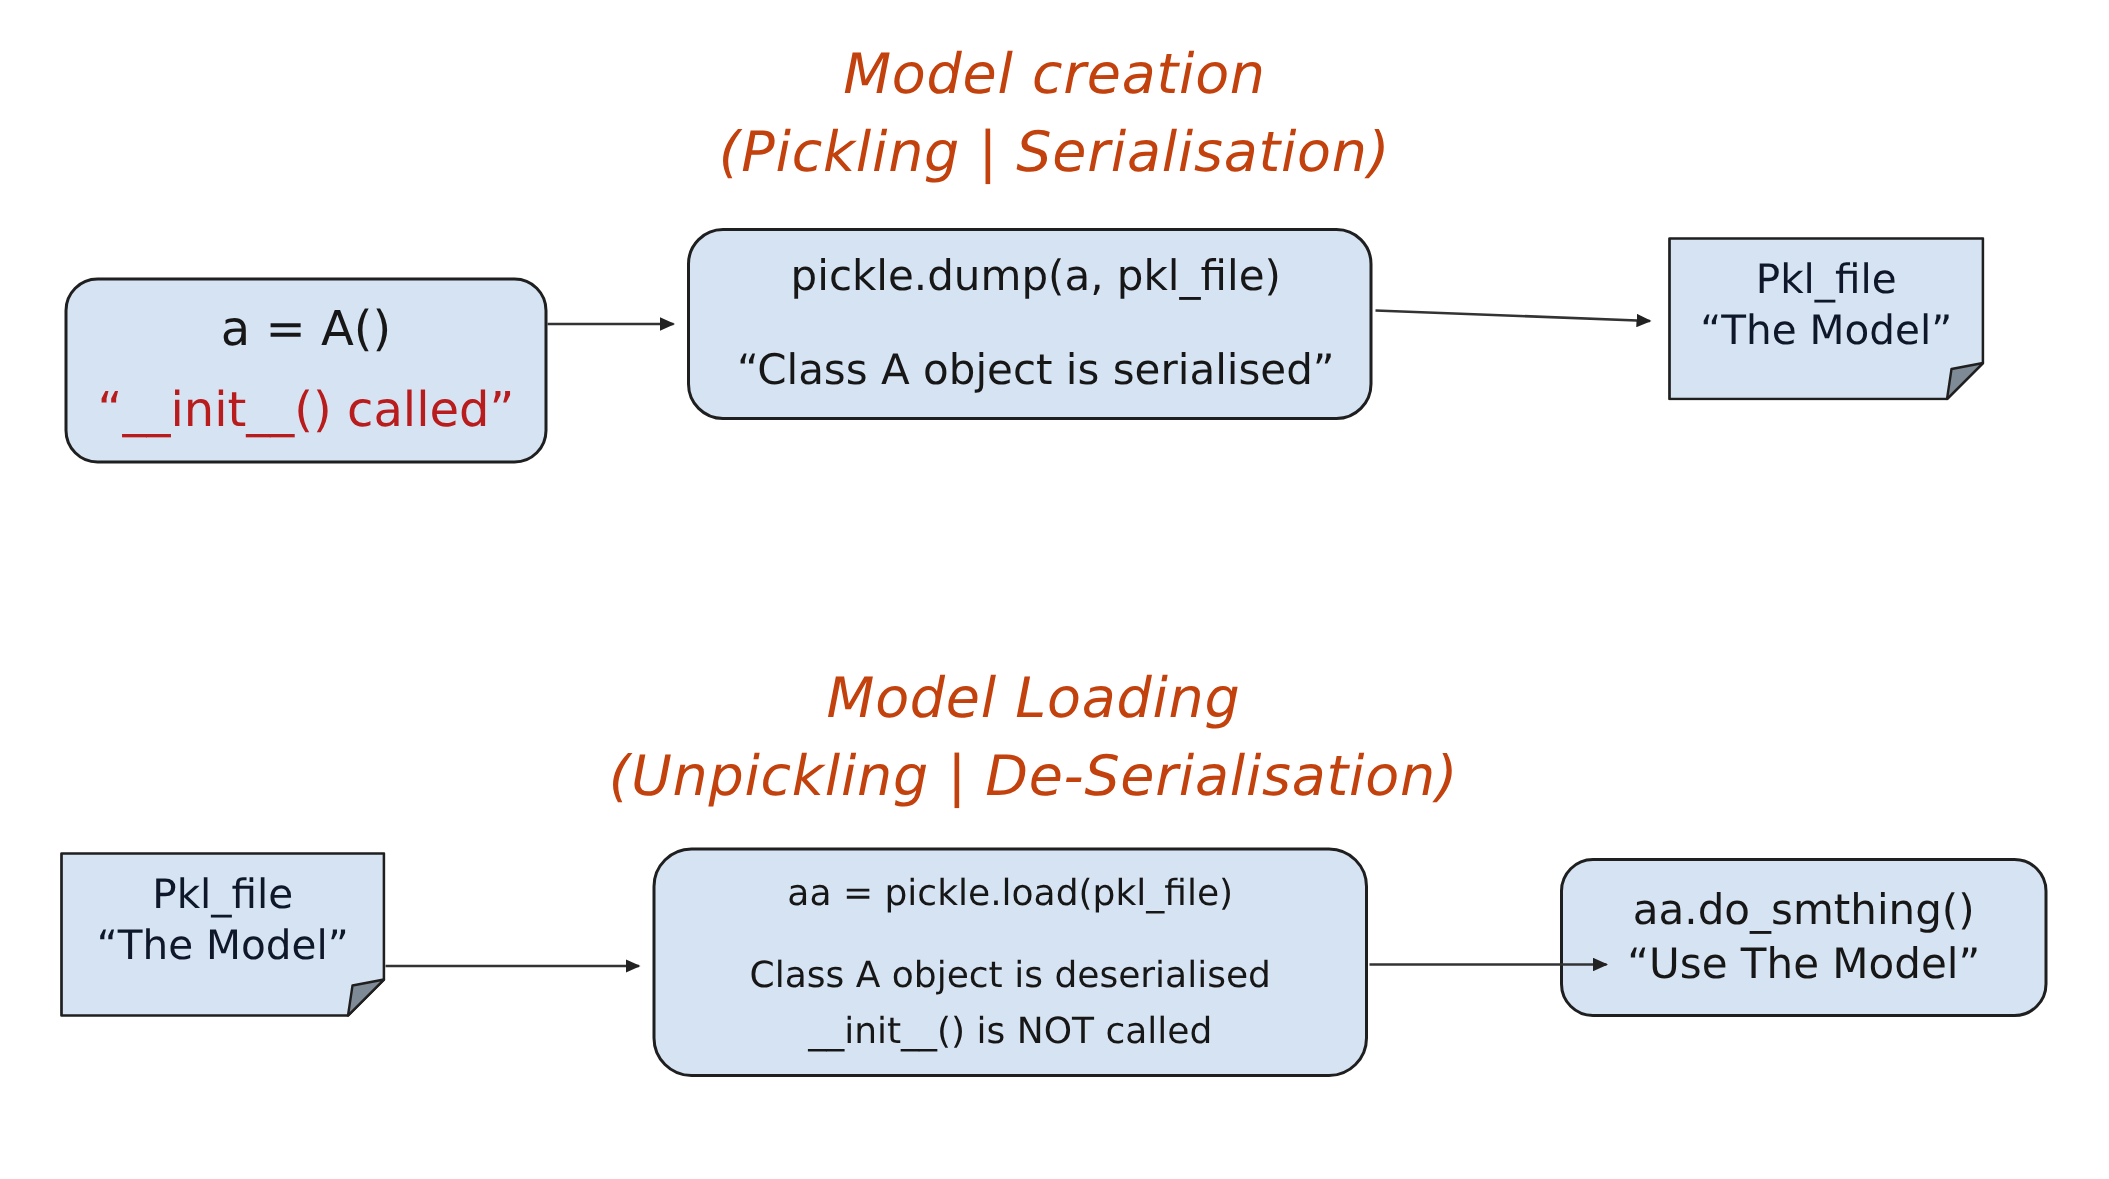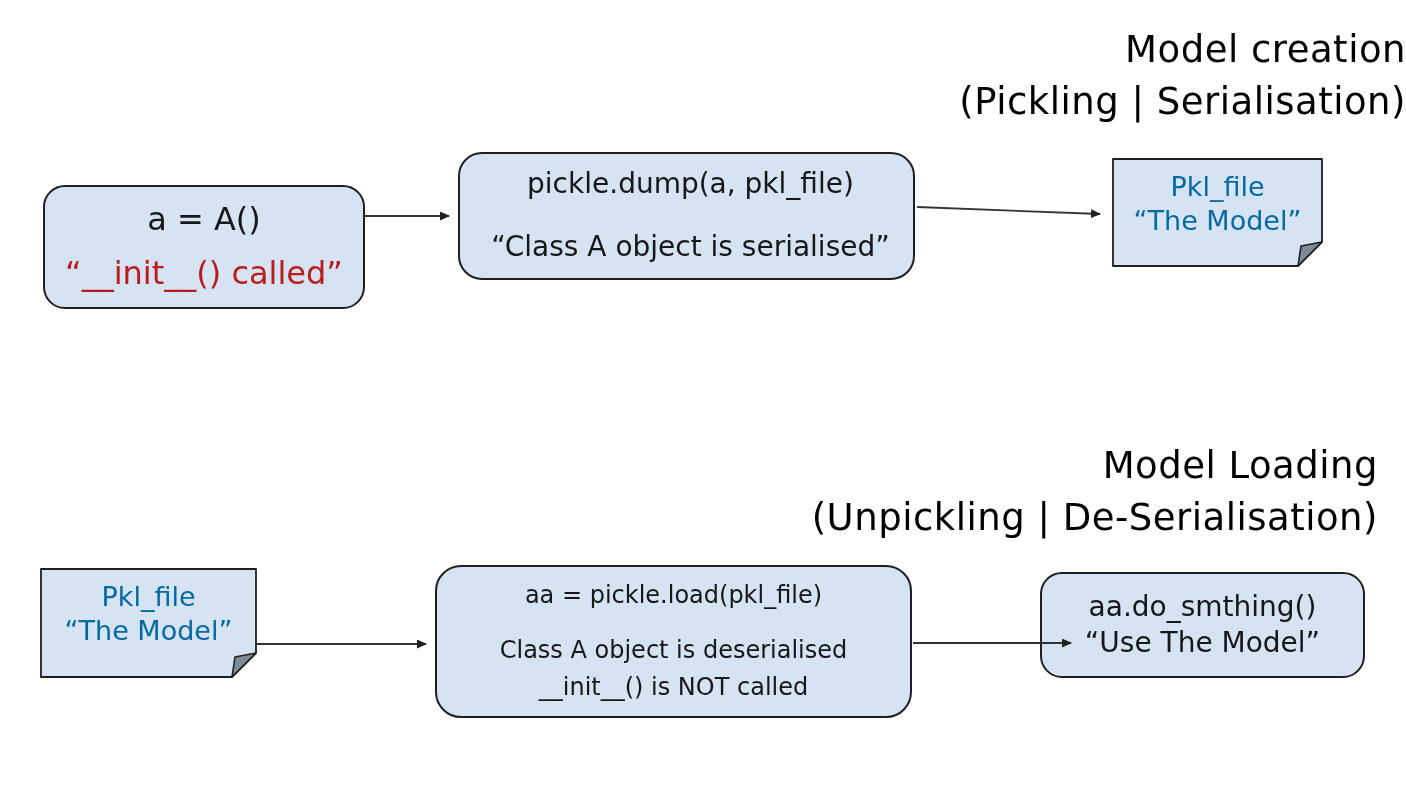--- a/index.html
+++ b/index.html
@@ -17,27 +17,28 @@
   }
   .arrows-layer {
     position: absolute;
     left: 0; top: 0;
     width: 1406px; height: 786px;
     pointer-events: none;
     z-index: 3;
   }
   .sec-title {
     position: absolute;
-    text-align: right;
-    color: #000000;
+    text-align: center;
+    color: #c2410c;
     font-size: 37px;
     line-height: 52px;
     letter-spacing: 0.5px;
     z-index: 2;
     white-space: nowrap;
+    font-style: italic;
   }
   .sec-title.t1 { top: 24px; left: 0; width: 1406px; }
   .sec-title.t2 { top: 440px; left: 0; width: 1378px; }
 
   .flowbox {
     position: absolute;
     background: #d6e3f2;
     border: 2px solid #1f1f1f;
     box-sizing: border-box;
     z-index: 2;
@@ -77,21 +78,21 @@
     justify-content: center;
     padding: 4px 8px;
     font-size: 28px;
     line-height: 36px;
   }
   .red-text { color: #b91c1c; }
 
   .note {
     position: absolute;
     z-index: 2;
-    color: #0369a1;
+    color: #0f172a;
     text-align: center;
   }
   .note-1 { left: 1112px; top: 158px; width: 211px; height: 109px; }
   .note-2 { left: 40px;  top: 568px; width: 217px; height: 110px; }
   .note svg { position: absolute; left: 0; top: 0; }
   .note .note-text {
     position: relative;
     z-index: 2;
     padding-top: 12px;
     font-size: 27px;

